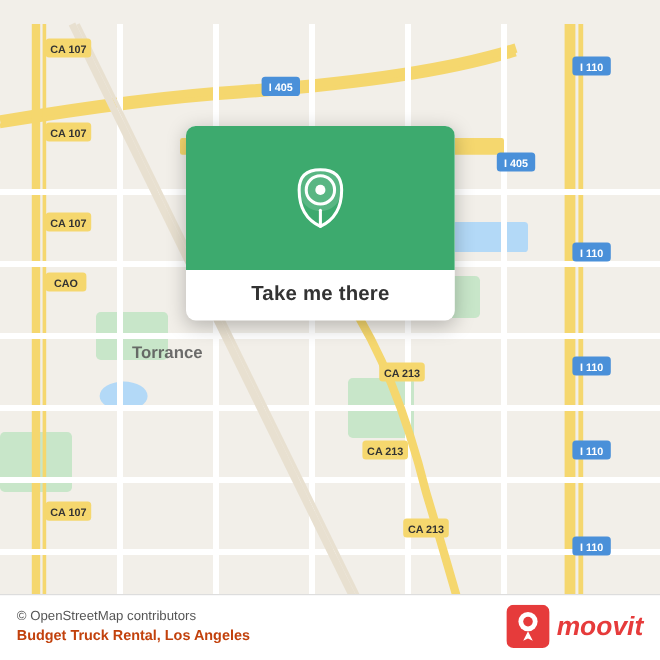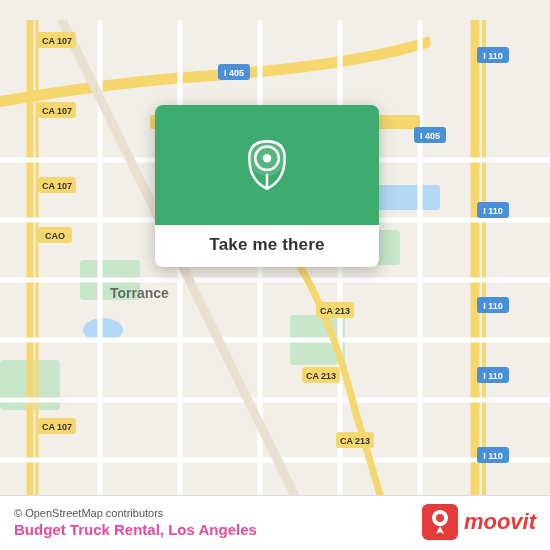--- a/index.html
+++ b/index.html
@@ -90,23 +90,23 @@
       flex-direction: column;
       gap: 2px;
     }
 
     #osm-credit {
       font-size: 11px;
       color: #555;
     }
 
     #location-name {
-      font-size: 15px;
+      font-size: 12px;
       font-weight: 600;
-      color: #ec4899;
+      color: #c2410c;
     }
 
     #moovit-logo {
       display: flex;
       align-items: center;
       gap: 6px;
     }
 
     #moovit-icon {
       width: 36px;

